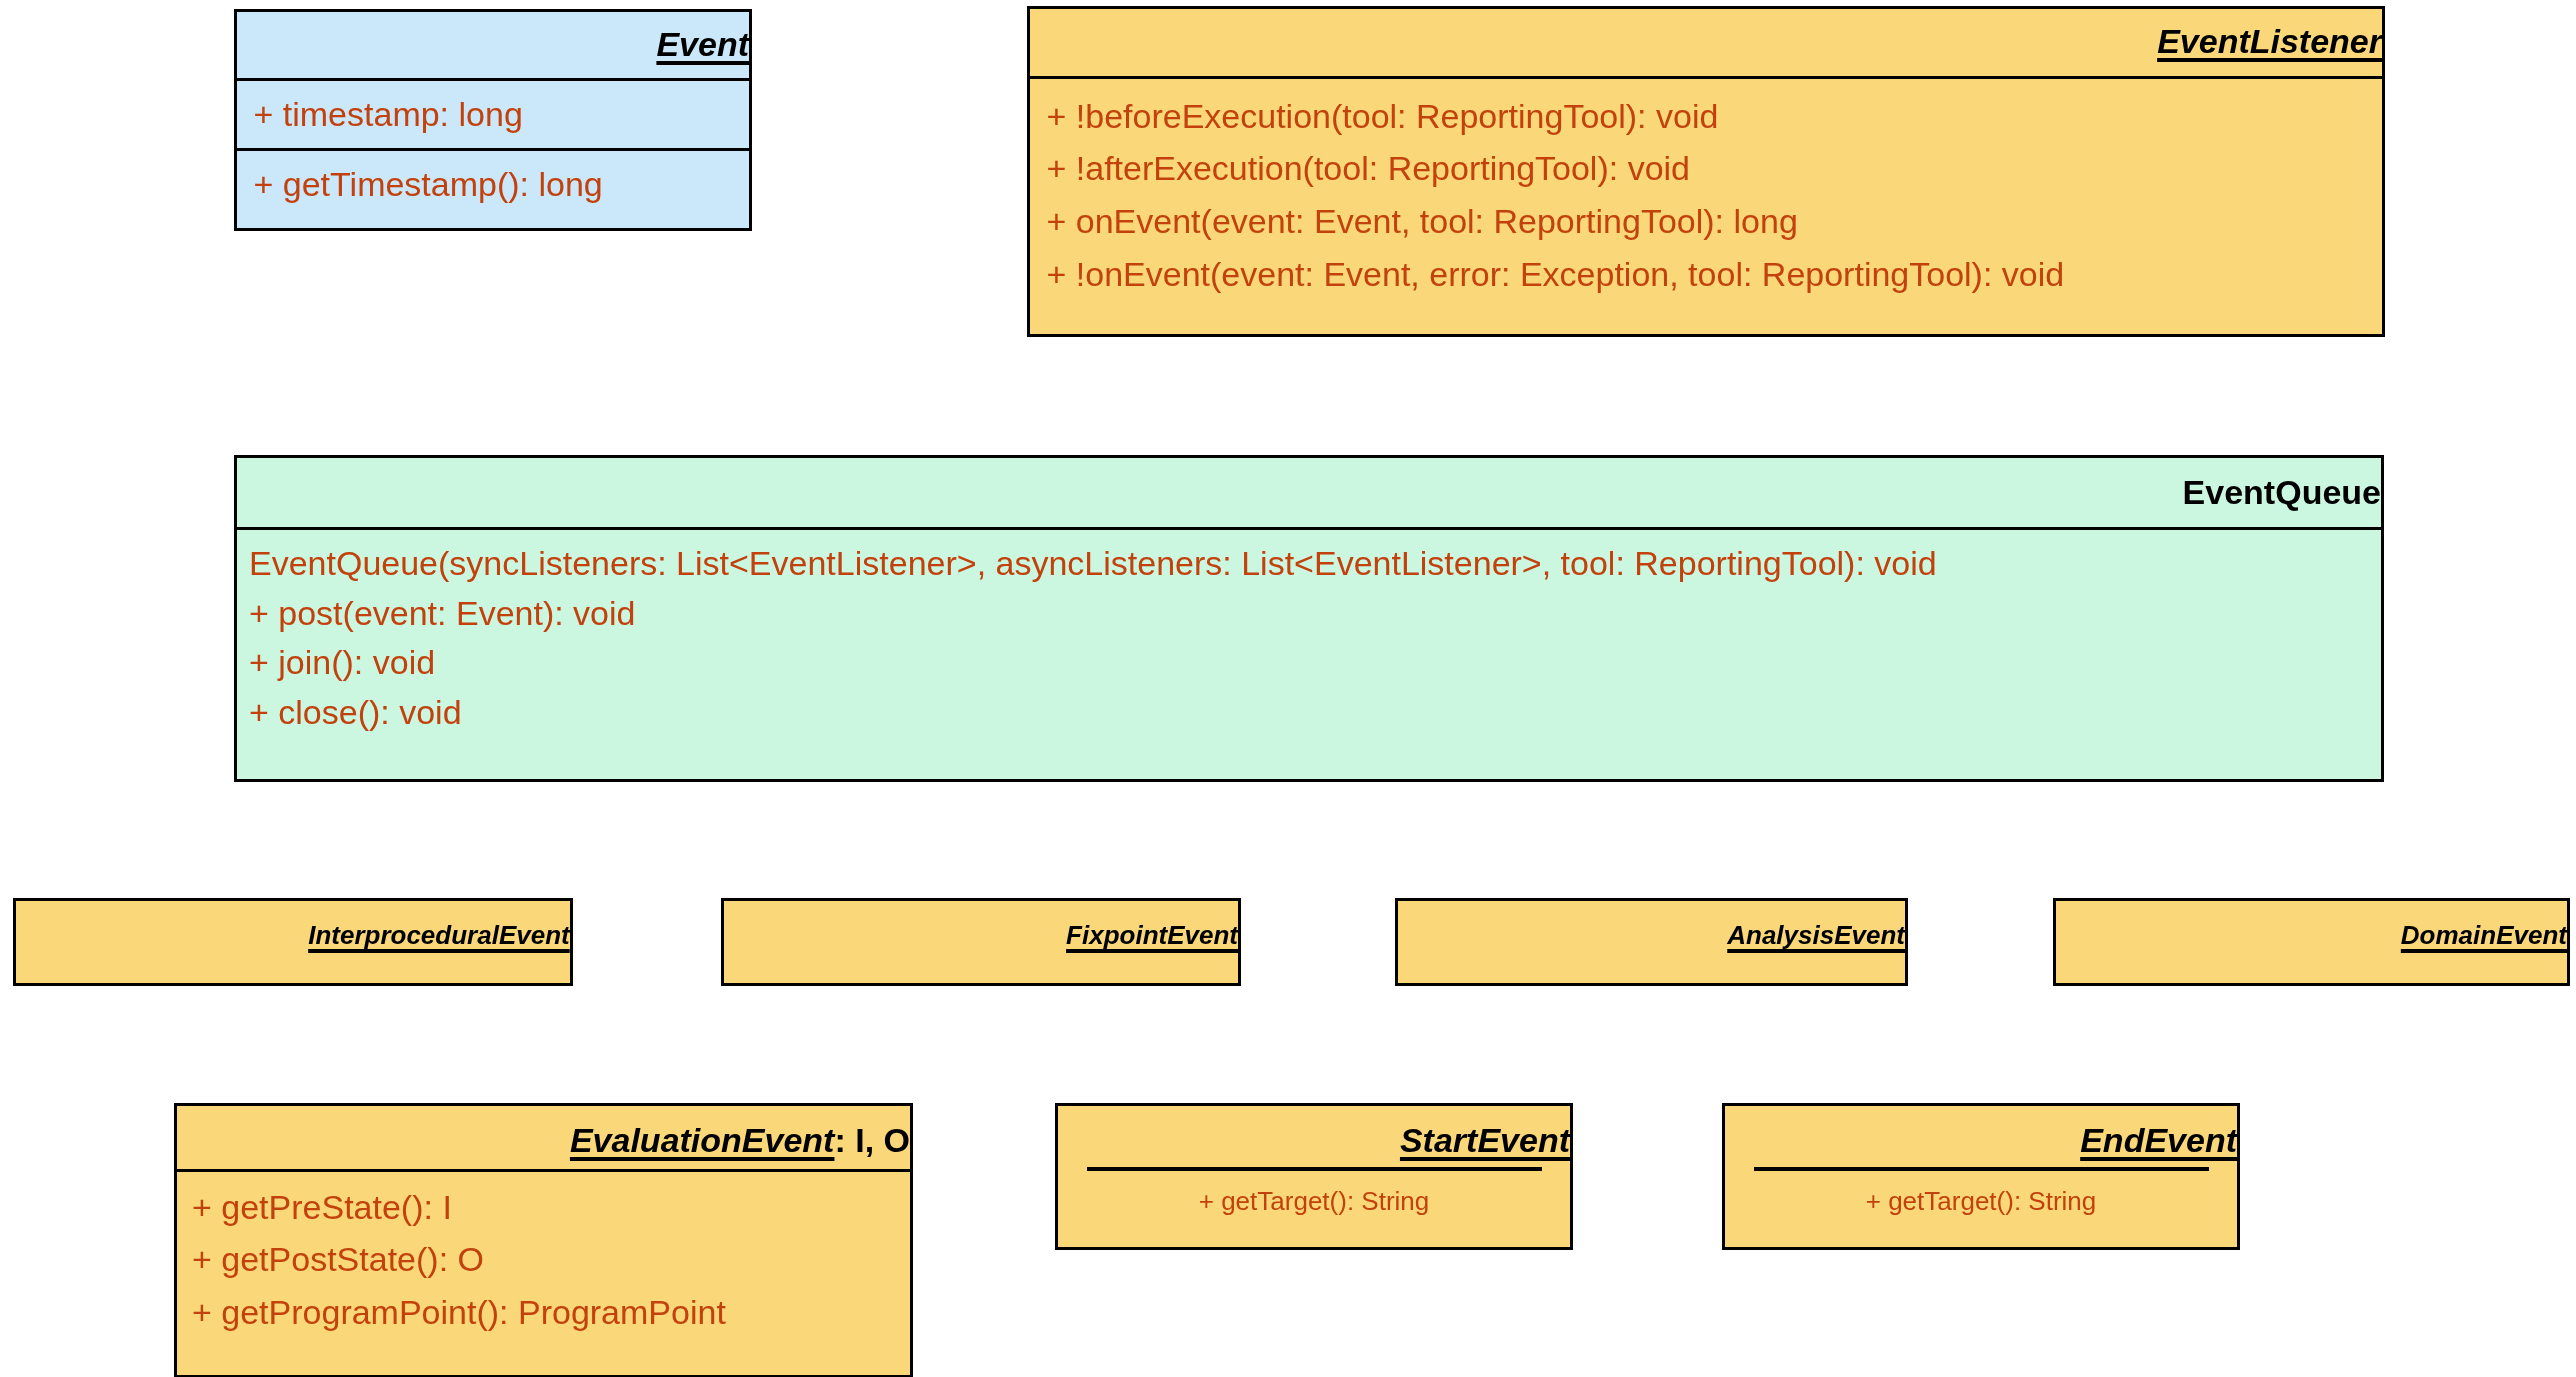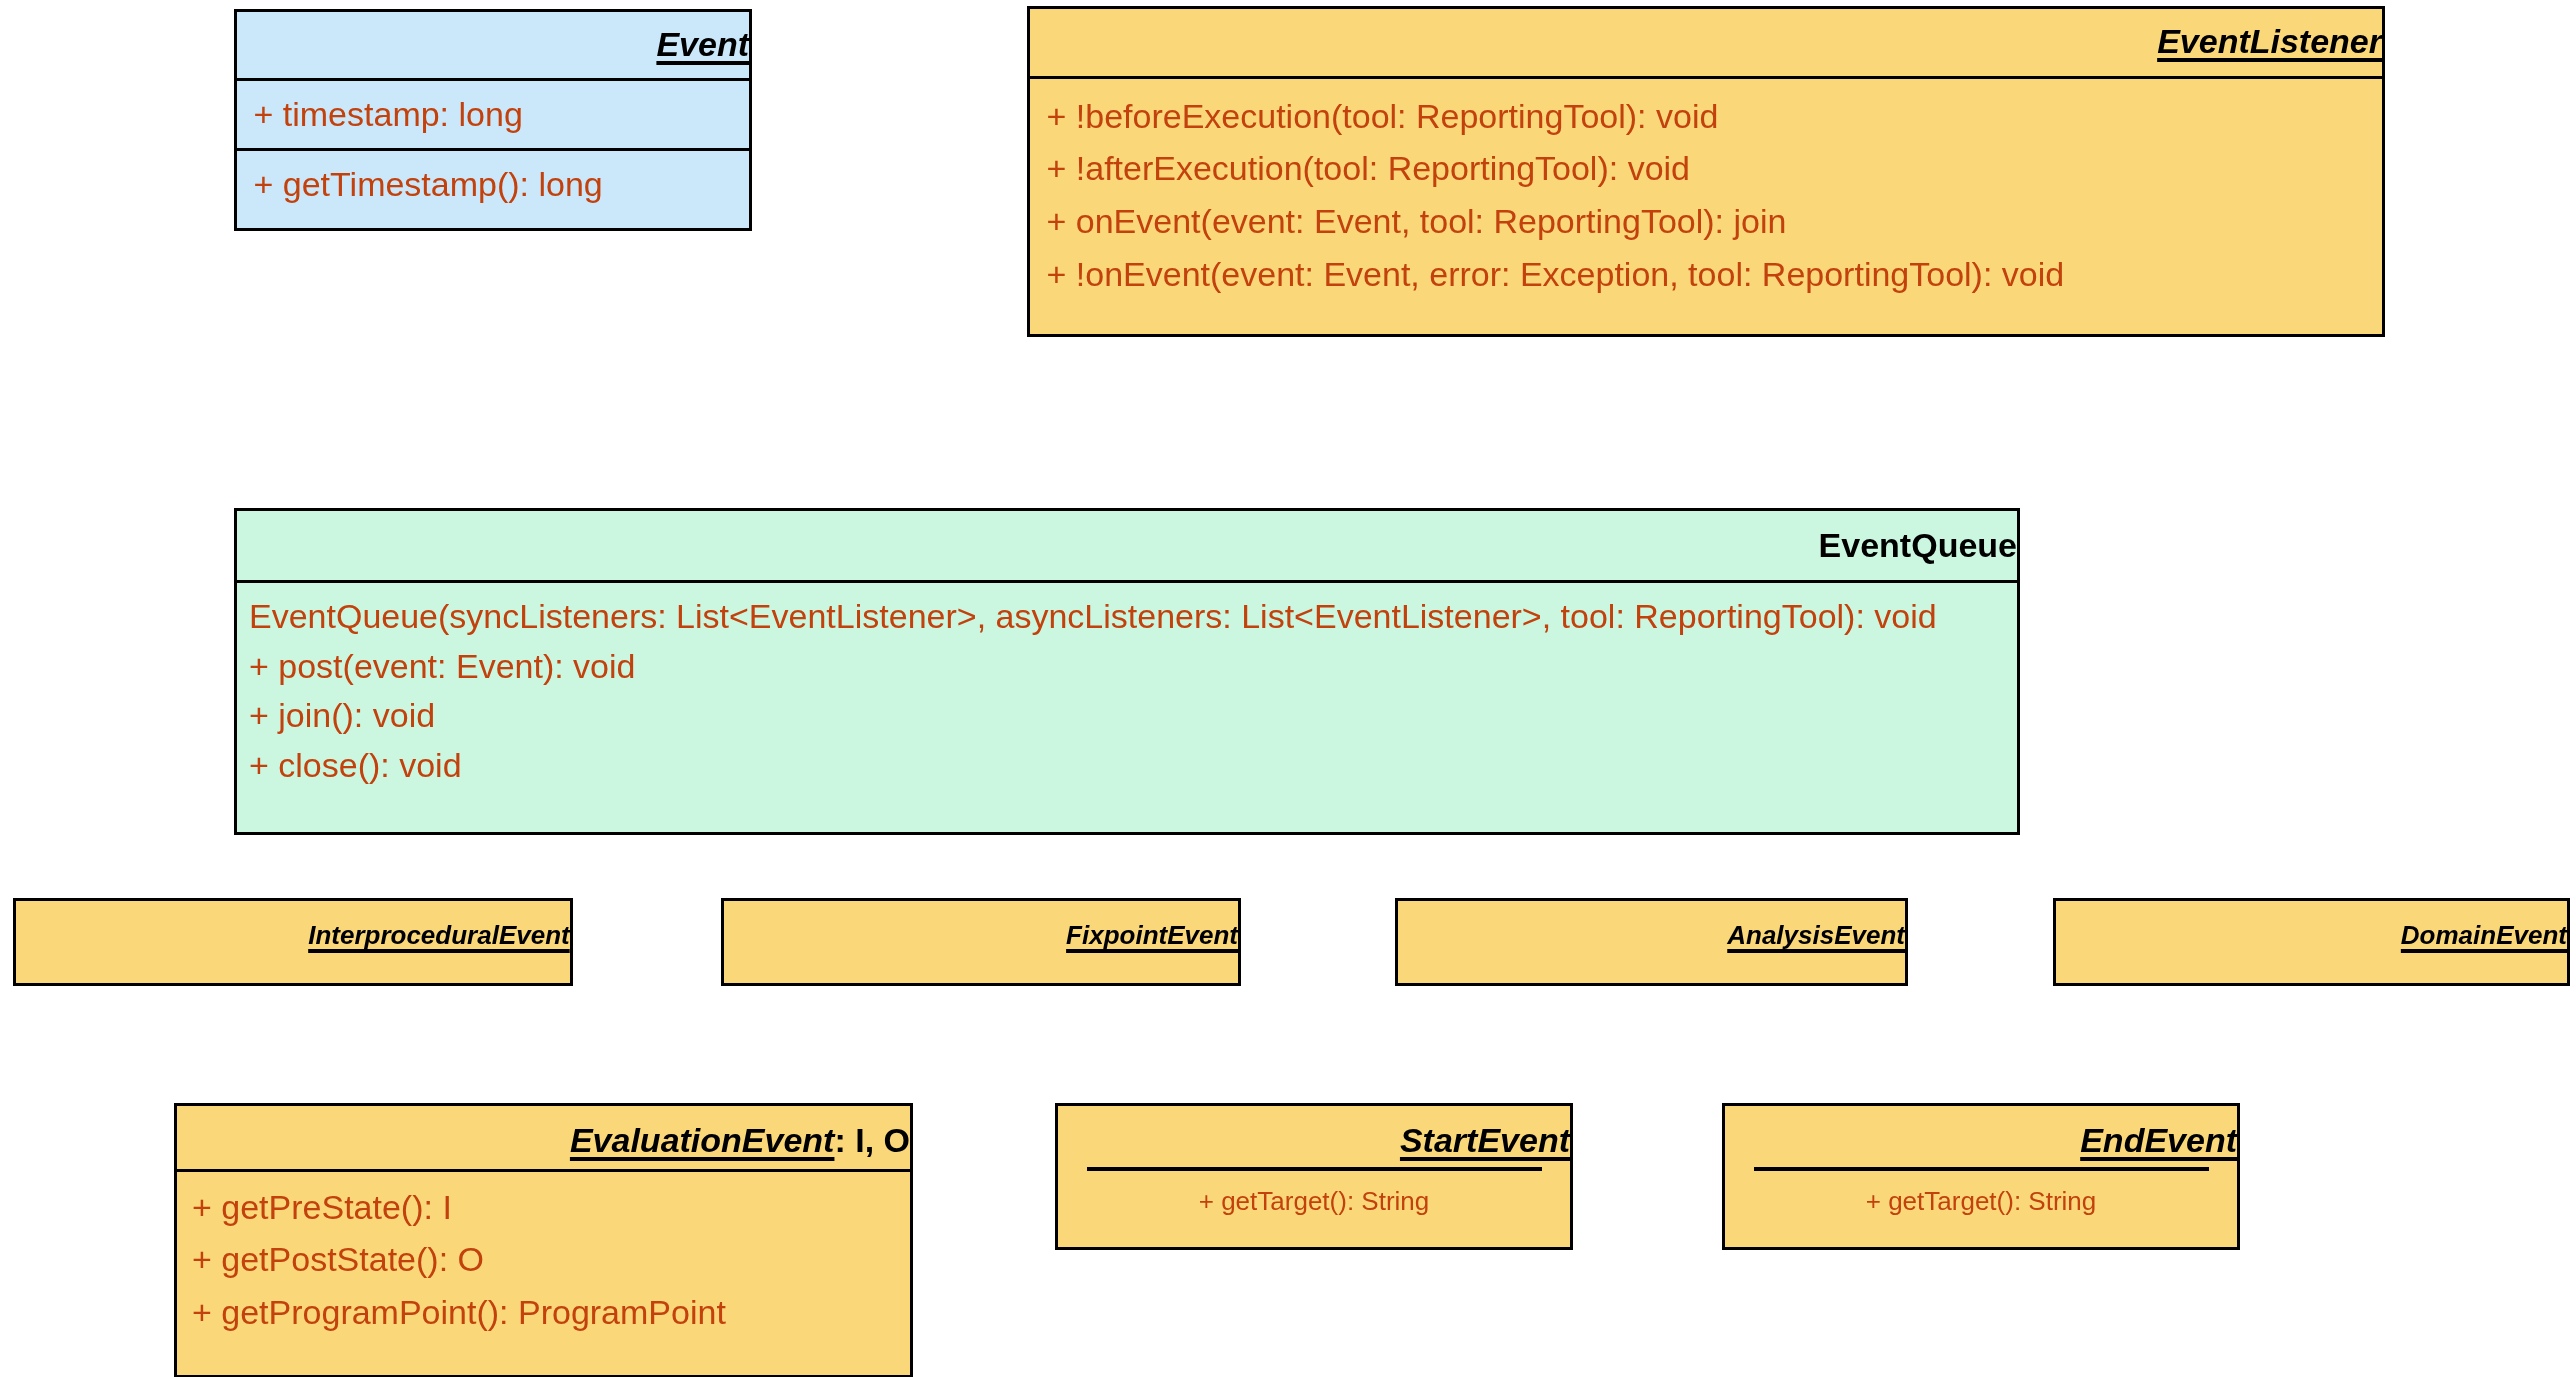--- a/index.html
+++ b/index.html
@@ -77,21 +77,21 @@
   #box-event .class-name { font-size: 34px; padding: 15px 0 16.5px; }
   #box-event .member { font-size: 34px; padding: 16.5px 0 16.5px 16.5px; }
 
   
   #box-eventlistener { left: 1027px; top: 6px; width: 1358px; height: 331px; }
   #box-eventlistener .class-name { font-size: 34px; padding: 15px 0 18px; }
   #box-eventlistener .members { padding: 10.5px 0 9px 16.5px; }
   #box-eventlistener .member { font-size: 34px; padding: 9px 0 9.7px; }
 
   
-  #box-eventqueue { left: 234px; top: 508px; width: 1786px; height: 327px; }
+  #box-eventqueue { left: 234px; top: 455px; width: 2150px; height: 327px; }
   #box-eventqueue .class-name { font-size: 34px; padding: 16.5px 0 18px; }
   #box-eventqueue .members { padding: 9px 0 7.5px 12px; }
   #box-eventqueue .member { font-size: 34px; padding: 7.5px 0 8.2px; }
 
   
   .midrow { top: 898px; height: 88px; }
   .midrow .class-name { font-size: 26px; padding: 21px 0 0; }
   #box-interprocedural { left: 12.7px;   width: 560px; }
   #box-fixpoint        { left: 721px;  width: 520px; }
   #box-analysis        { left: 1395px; width: 513px; }
@@ -129,21 +129,21 @@
   </div>
 
   <div class="uml-class yellow" id="box-eventlistener">
     <div class="class-name">
       <span class="nm">EventListener</span>
     </div>
     <div class="divider"></div>
     <div class="members">
       <div class="member">+ !beforeExecution(tool: ReportingTool): void</div>
       <div class="member">+ !afterExecution(tool: ReportingTool): void</div>
-      <div class="member">+ onEvent(event: Event, tool: ReportingTool): join</div>
+      <div class="member">+ onEvent(event: Event, tool: ReportingTool): long</div>
       <div class="member">+ !onEvent(event: Event, error: Exception, tool: ReportingTool): void</div>
     </div>
   </div>
 
   <div class="uml-class green" id="box-eventqueue">
     <div class="class-name">
       <span class="nm plain">EventQueue</span>
     </div>
     <div class="divider"></div>
     <div class="members">

